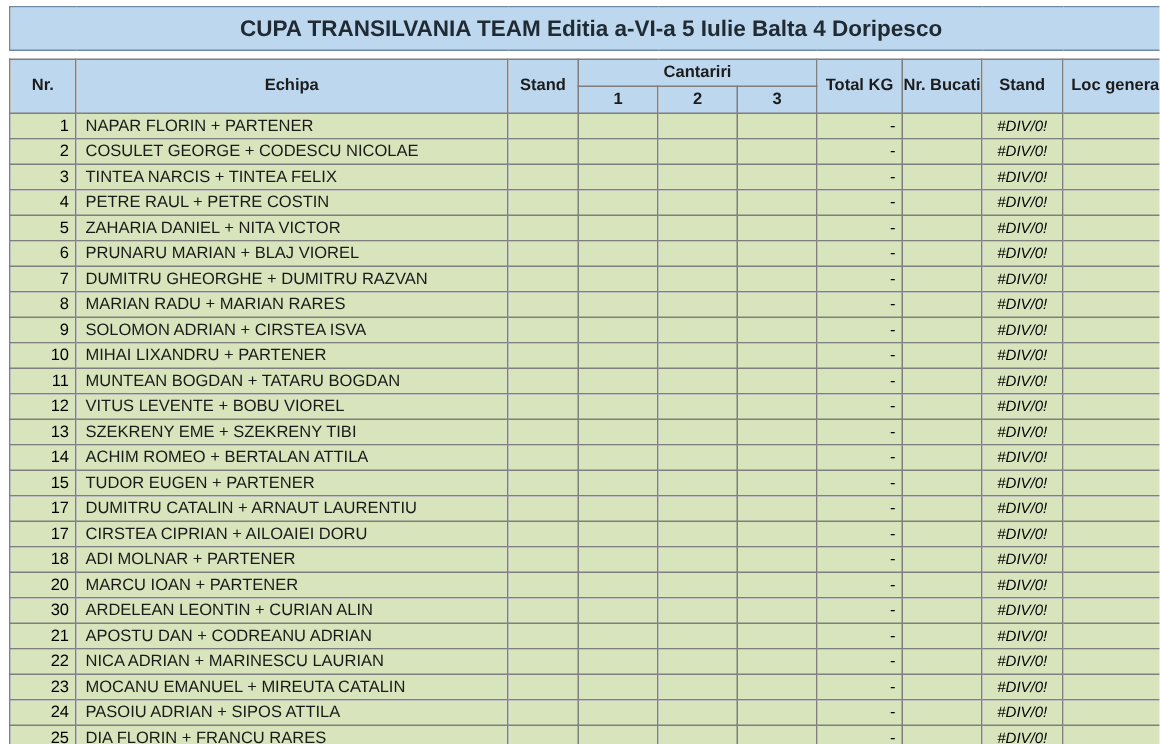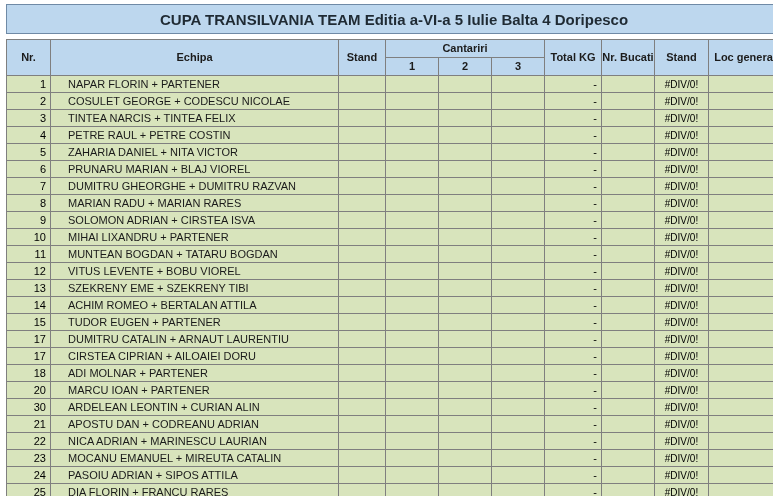--- a/index.html
+++ b/index.html
@@ -70,37 +70,38 @@
     background: #d8e4bc;
   }
   td.c-nr {
     text-align: right;
     padding-right: 4px;
     background: #d8e4bc;
     font-size: 11px;
   }
   td.c-team {
     text-align: left;
-    padding-left: 17px;
+    padding-left: 6px;
     background: #d8e4bc;
     font-size: 11px;
     color: #1a1a1a;
   }
   td.c-blank {
     background: #d8e4bc;
   }
   td.c-total {
     text-align: right;
     padding-right: 4px;
     background: #d8e4bc;
   }
   td.c-err {
     text-align: center;
     background: #d8e4bc;
     font-size: 10px;
+    font-style: italic;
   }
 </style>
 </head>
 <body>
 
 <div class="sheet">
 
   <table>
     <colgroup>
       <col style="width:44px">

